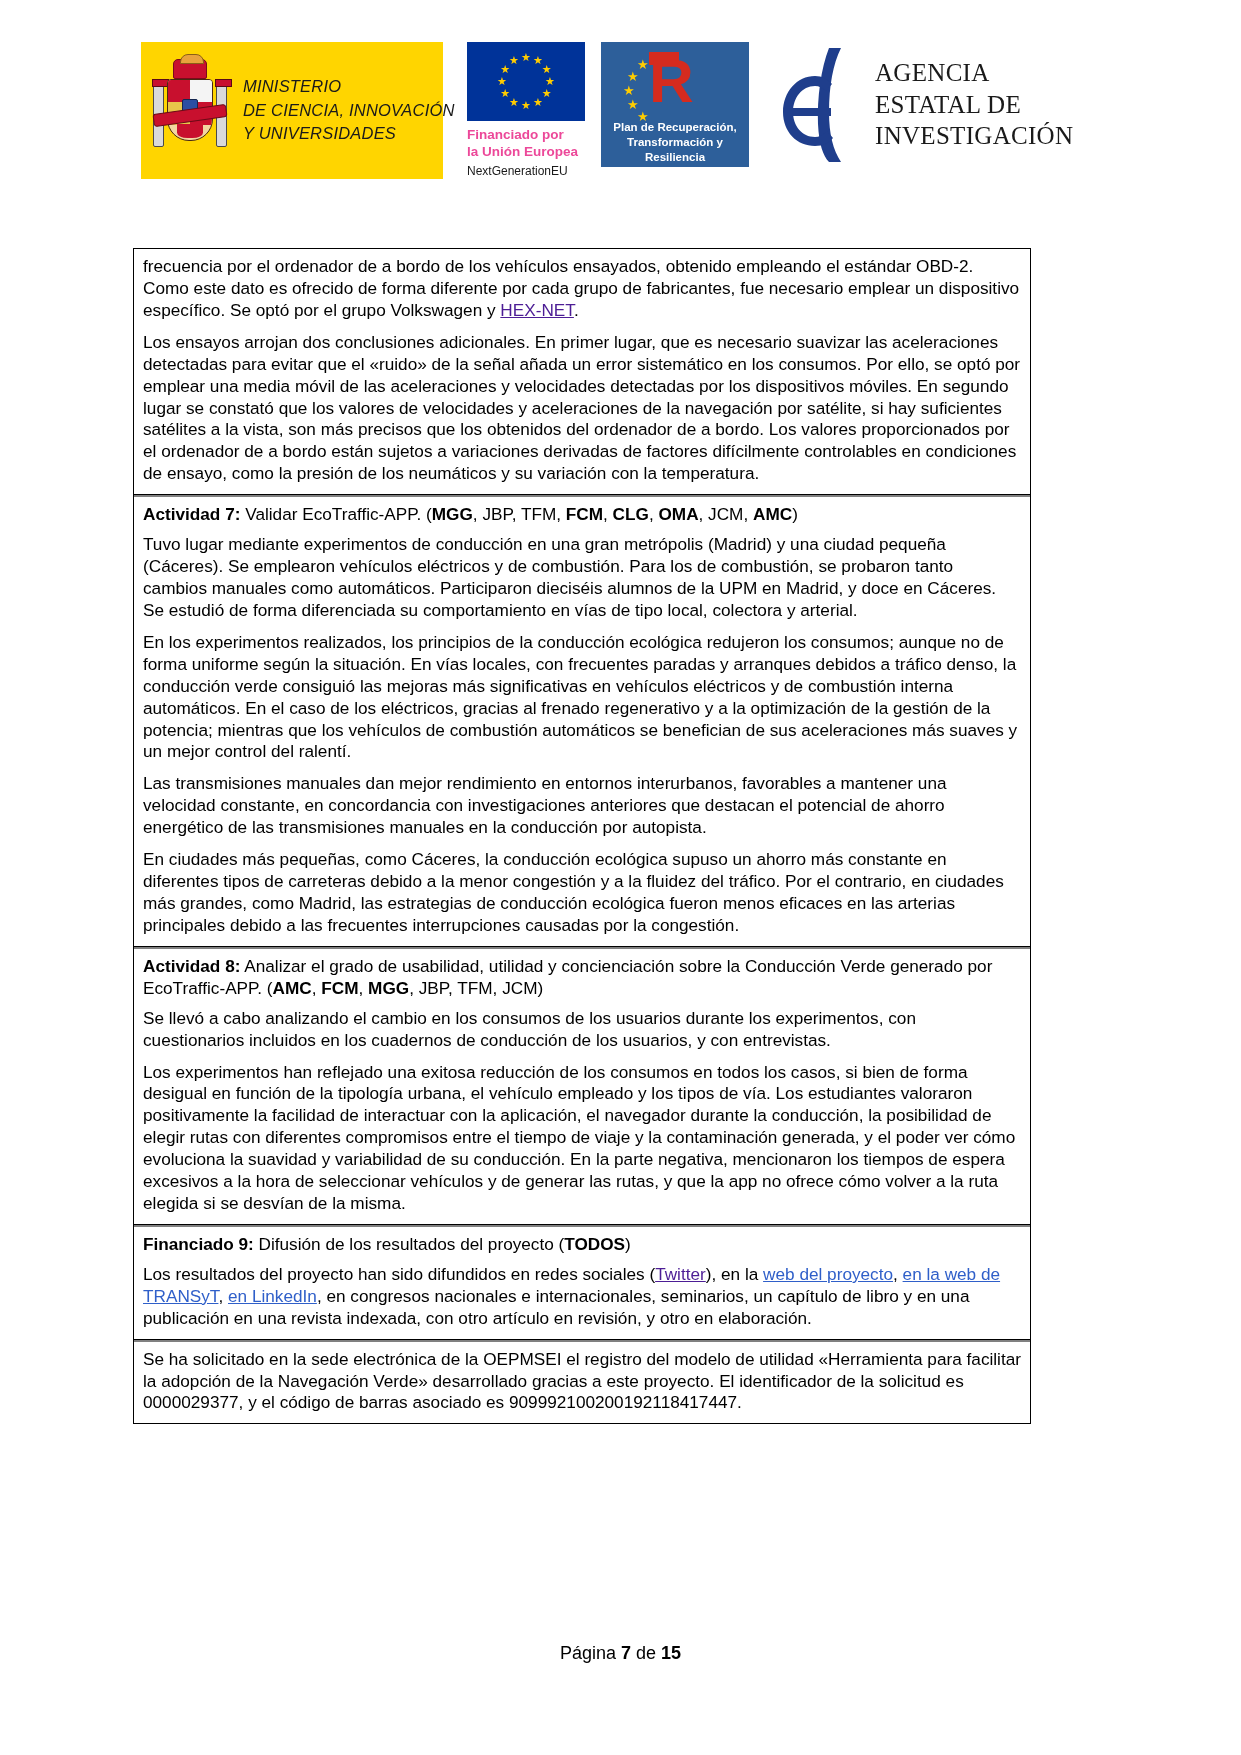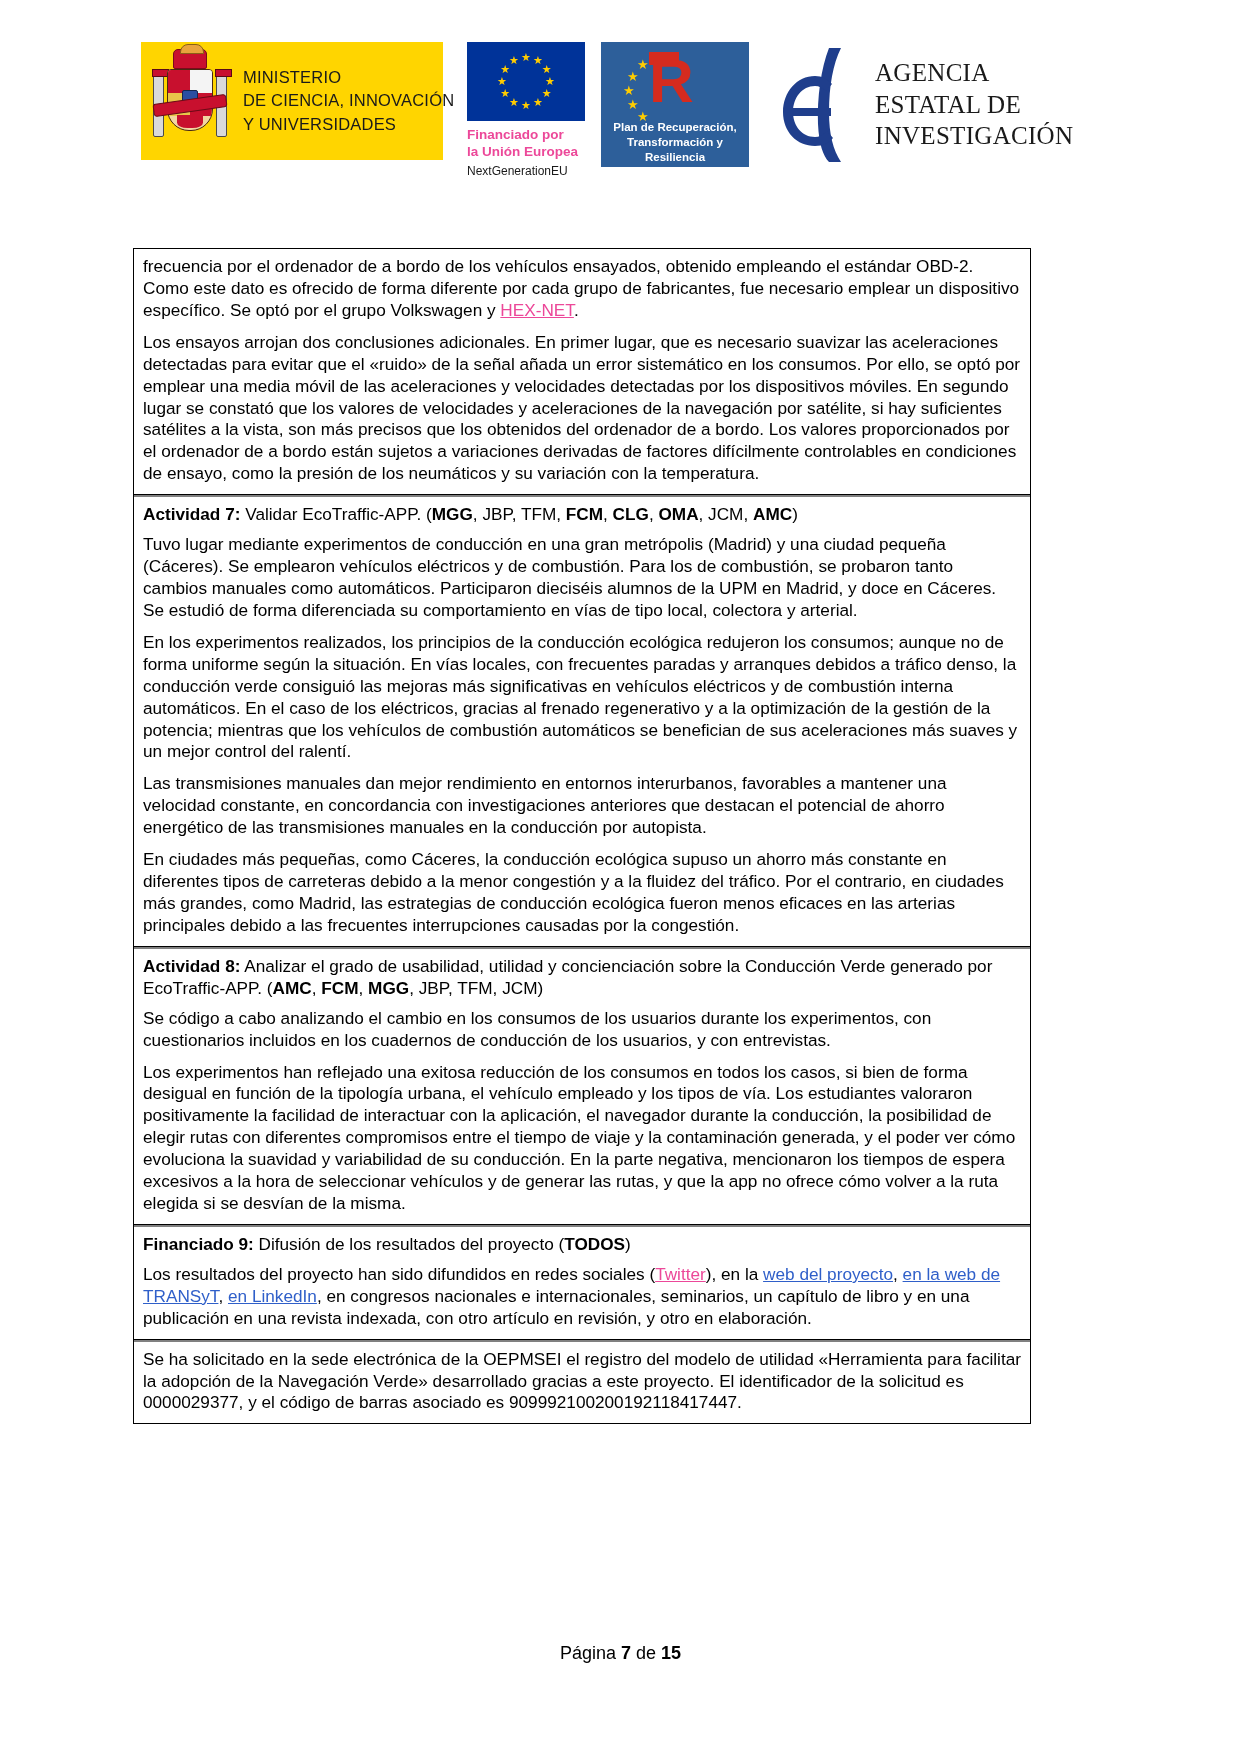--- a/index.html
+++ b/index.html
@@ -24,25 +24,26 @@
     left: 141px;
     width: 960px;
     height: 135px;
     display: flex;
     align-items: flex-start;
   }
 
   
   .logo-ministerio {
     width: 302px;
-    height: 118px;
+    height: 137px;
     background: #FFD500;
     display: flex;
     align-items: center;
     padding-left: 10px;
+    font-style: italic;
   }
   .escudo {
     width: 78px;
     height: 108px;
     position: relative;
     flex: 0 0 auto;
   }
   .escudo .crown {
     position: absolute;
     left: 22px;
@@ -293,21 +294,21 @@
   }
   p.para:last-child { margin-bottom: 0; }
   p.head {
     margin: 0 0 8px 0;
     font-size: 17.2px;
     line-height: 1.275;
     color: #000000;
   }
   b { font-weight: bold; }
   a.lnk {
-    color: #ec4899;
+    color: #4c1d95;
     text-decoration: underline;
   }
   a.lnk2 {
     color: #2F5FC9;
     text-decoration: underline;
   }
 
   
   .footer {
     position: absolute;
@@ -415,21 +416,21 @@
   <div class="cell thick-top">
     <p class="head"><b>Actividad 7:</b><span> Validar EcoTraffic-APP. (</span><span><b>MGG</b><span>, JBP, TFM, </span><b>FCM</b><span>, </span><b>CLG</b><span>, </span><b>OMA</b><span>, JCM, </span><b>AMC</b></span><span>)</span></p>
     <p class="para">Tuvo lugar mediante experimentos de conducción en una gran metrópolis (Madrid) y una ciudad pequeña (Cáceres). Se emplearon vehículos eléctricos y de combustión. Para los de combustión, se probaron tanto cambios manuales como automáticos. Participaron dieciséis alumnos de la UPM en Madrid, y doce en Cáceres. Se estudió de forma diferenciada su comportamiento en vías de tipo local, colectora y arterial.</p>
     <p class="para">En los experimentos realizados, los principios de la conducción ecológica redujeron los consumos; aunque no de forma uniforme según la situación. En vías locales, con frecuentes paradas y arranques debidos a tráfico denso, la conducción verde consiguió las mejoras más significativas en vehículos eléctricos y de combustión interna automáticos. En el caso de los eléctricos, gracias al frenado regenerativo y a la optimización de la gestión de la potencia; mientras que los vehículos de combustión automáticos se benefician de sus aceleraciones más suaves y un mejor control del ralentí.</p>
     <p class="para">Las transmisiones manuales dan mejor rendimiento en entornos interurbanos, favorables a mantener una velocidad constante, en concordancia con investigaciones anteriores que destacan el potencial de ahorro energético de las transmisiones manuales en la conducción por autopista.</p>
     <p class="para">En ciudades más pequeñas, como Cáceres, la conducción ecológica supuso un ahorro más constante en diferentes tipos de carreteras debido a la menor congestión y a la fluidez del tráfico. Por el contrario, en ciudades más grandes, como Madrid, las estrategias de conducción ecológica fueron menos eficaces en las arterias principales debido a las frecuentes interrupciones causadas por la congestión.</p>
   </div>
 
   <div class="cell thick-top">
     <p class="head"><b>Actividad 8:</b><span> Analizar el grado de usabilidad, utilidad y concienciación sobre la Conducción Verde generado por EcoTraffic-APP. (</span><span><b>AMC</b><span>, </span><b>FCM</b><span>, </span><b>MGG</b><span>, JBP, TFM, JCM</span></span><span>)</span></p>
-    <p class="para">Se código a cabo analizando el cambio en los consumos de los usuarios durante los experimentos, con cuestionarios incluidos en los cuadernos de conducción de los usuarios, y con entrevistas.</p>
+    <p class="para">Se llevó a cabo analizando el cambio en los consumos de los usuarios durante los experimentos, con cuestionarios incluidos en los cuadernos de conducción de los usuarios, y con entrevistas.</p>
     <p class="para">Los experimentos han reflejado una exitosa reducción de los consumos en todos los casos, si bien de forma desigual en función de la tipología urbana, el vehículo empleado y los tipos de vía. Los estudiantes valoraron positivamente la facilidad de interactuar con la aplicación, el navegador durante la conducción, la posibilidad de elegir rutas con diferentes compromisos entre el tiempo de viaje y la contaminación generada, y el poder ver cómo evoluciona la suavidad y variabilidad de su conducción. En la parte negativa, mencionaron los tiempos de espera excesivos a la hora de seleccionar vehículos y de generar las rutas, y que la app no ofrece cómo volver a la ruta elegida si se desvían de la misma.</p>
   </div>
 
   <div class="cell thick-top">
     <p class="head"><b>Financiado 9:</b><span> Difusión de los resultados del proyecto (</span><span><b>TODOS</b></span><span>)</span></p>
     <p class="para"><span>Los resultados del proyecto han sido difundidos en redes sociales (</span><a class="lnk" href="#">Twitter</a><span>), en la </span><a class="lnk2" href="#">web del proyecto</a><span>, </span><a class="lnk2" href="#">en la web de TRANSyT</a><span>, </span><a class="lnk2" href="#">en LinkedIn</a><span>, en congresos nacionales e internacionales, seminarios, un capítulo de libro y en una publicación en una revista indexada, con otro artículo en revisión, y otro en elaboración.</span></p>
   </div>
 
   <div class="cell thick-top">
     <p class="para">Se ha solicitado en la sede electrónica de la OEPMSEI el registro del modelo de utilidad «Herramienta para facilitar la adopción de la Navegación Verde» desarrollado gracias a este proyecto. El identificador de la solicitud es 0000029377, y el código de barras asociado es 909992100200192118417447.</p>

